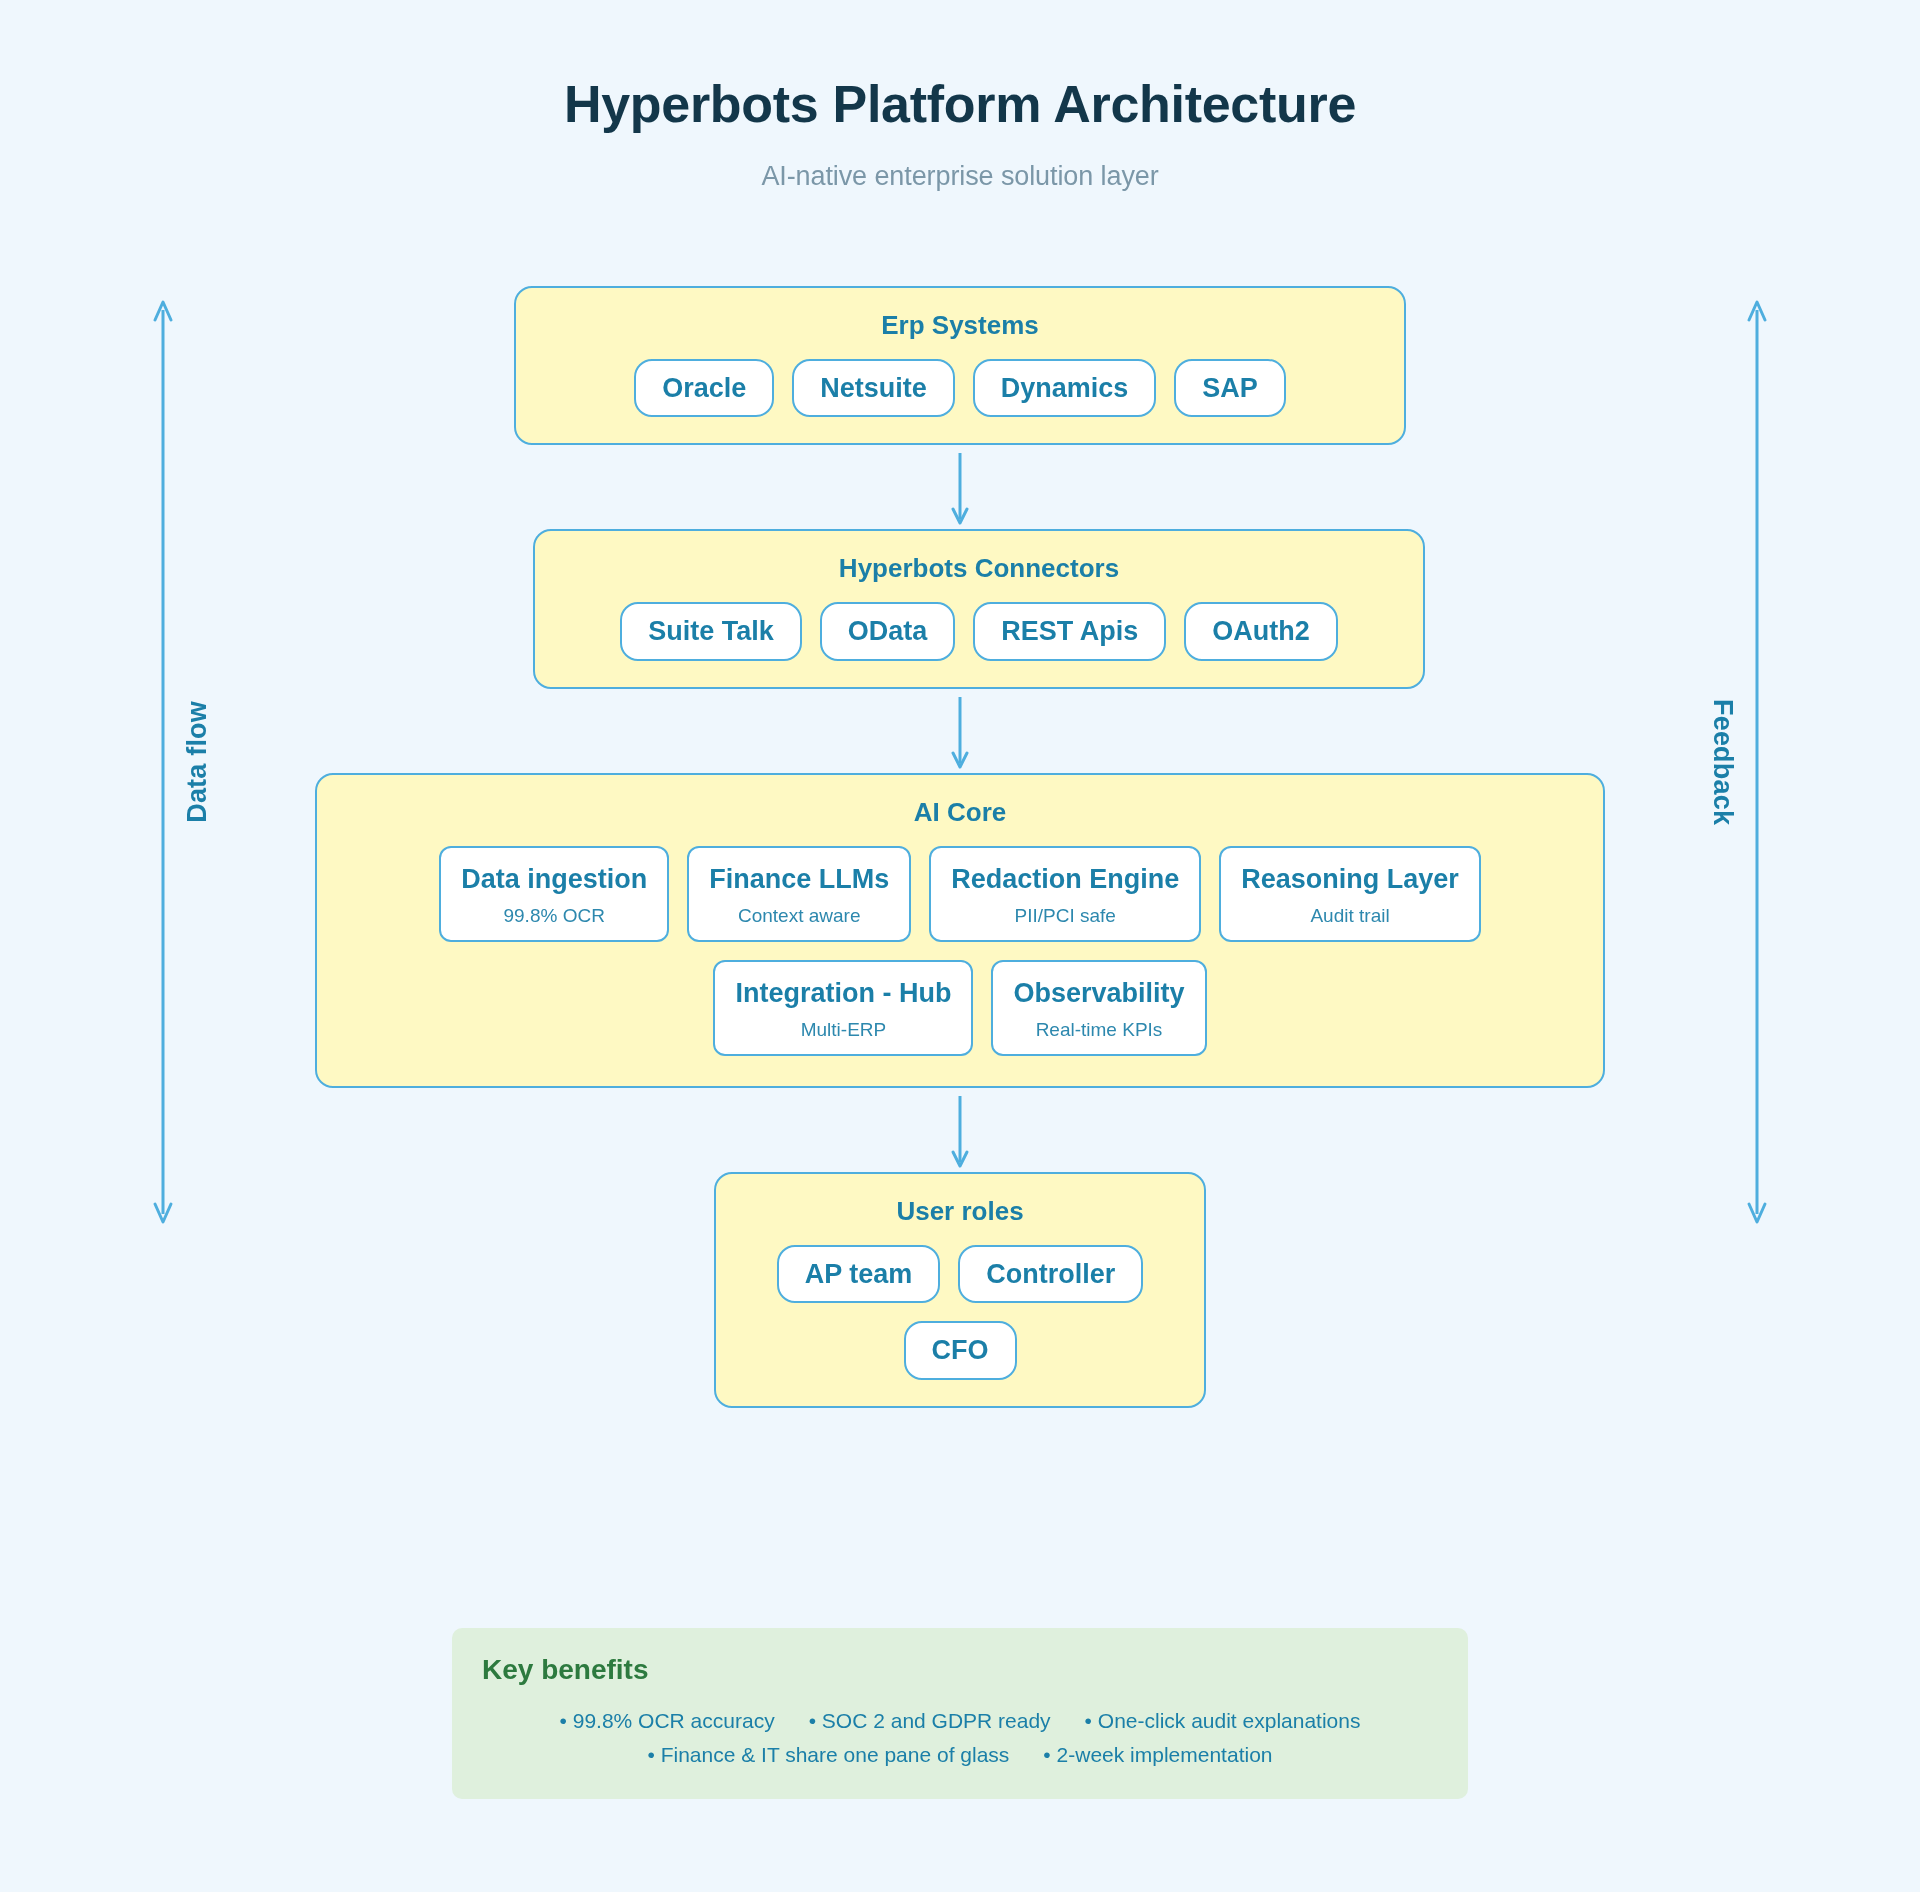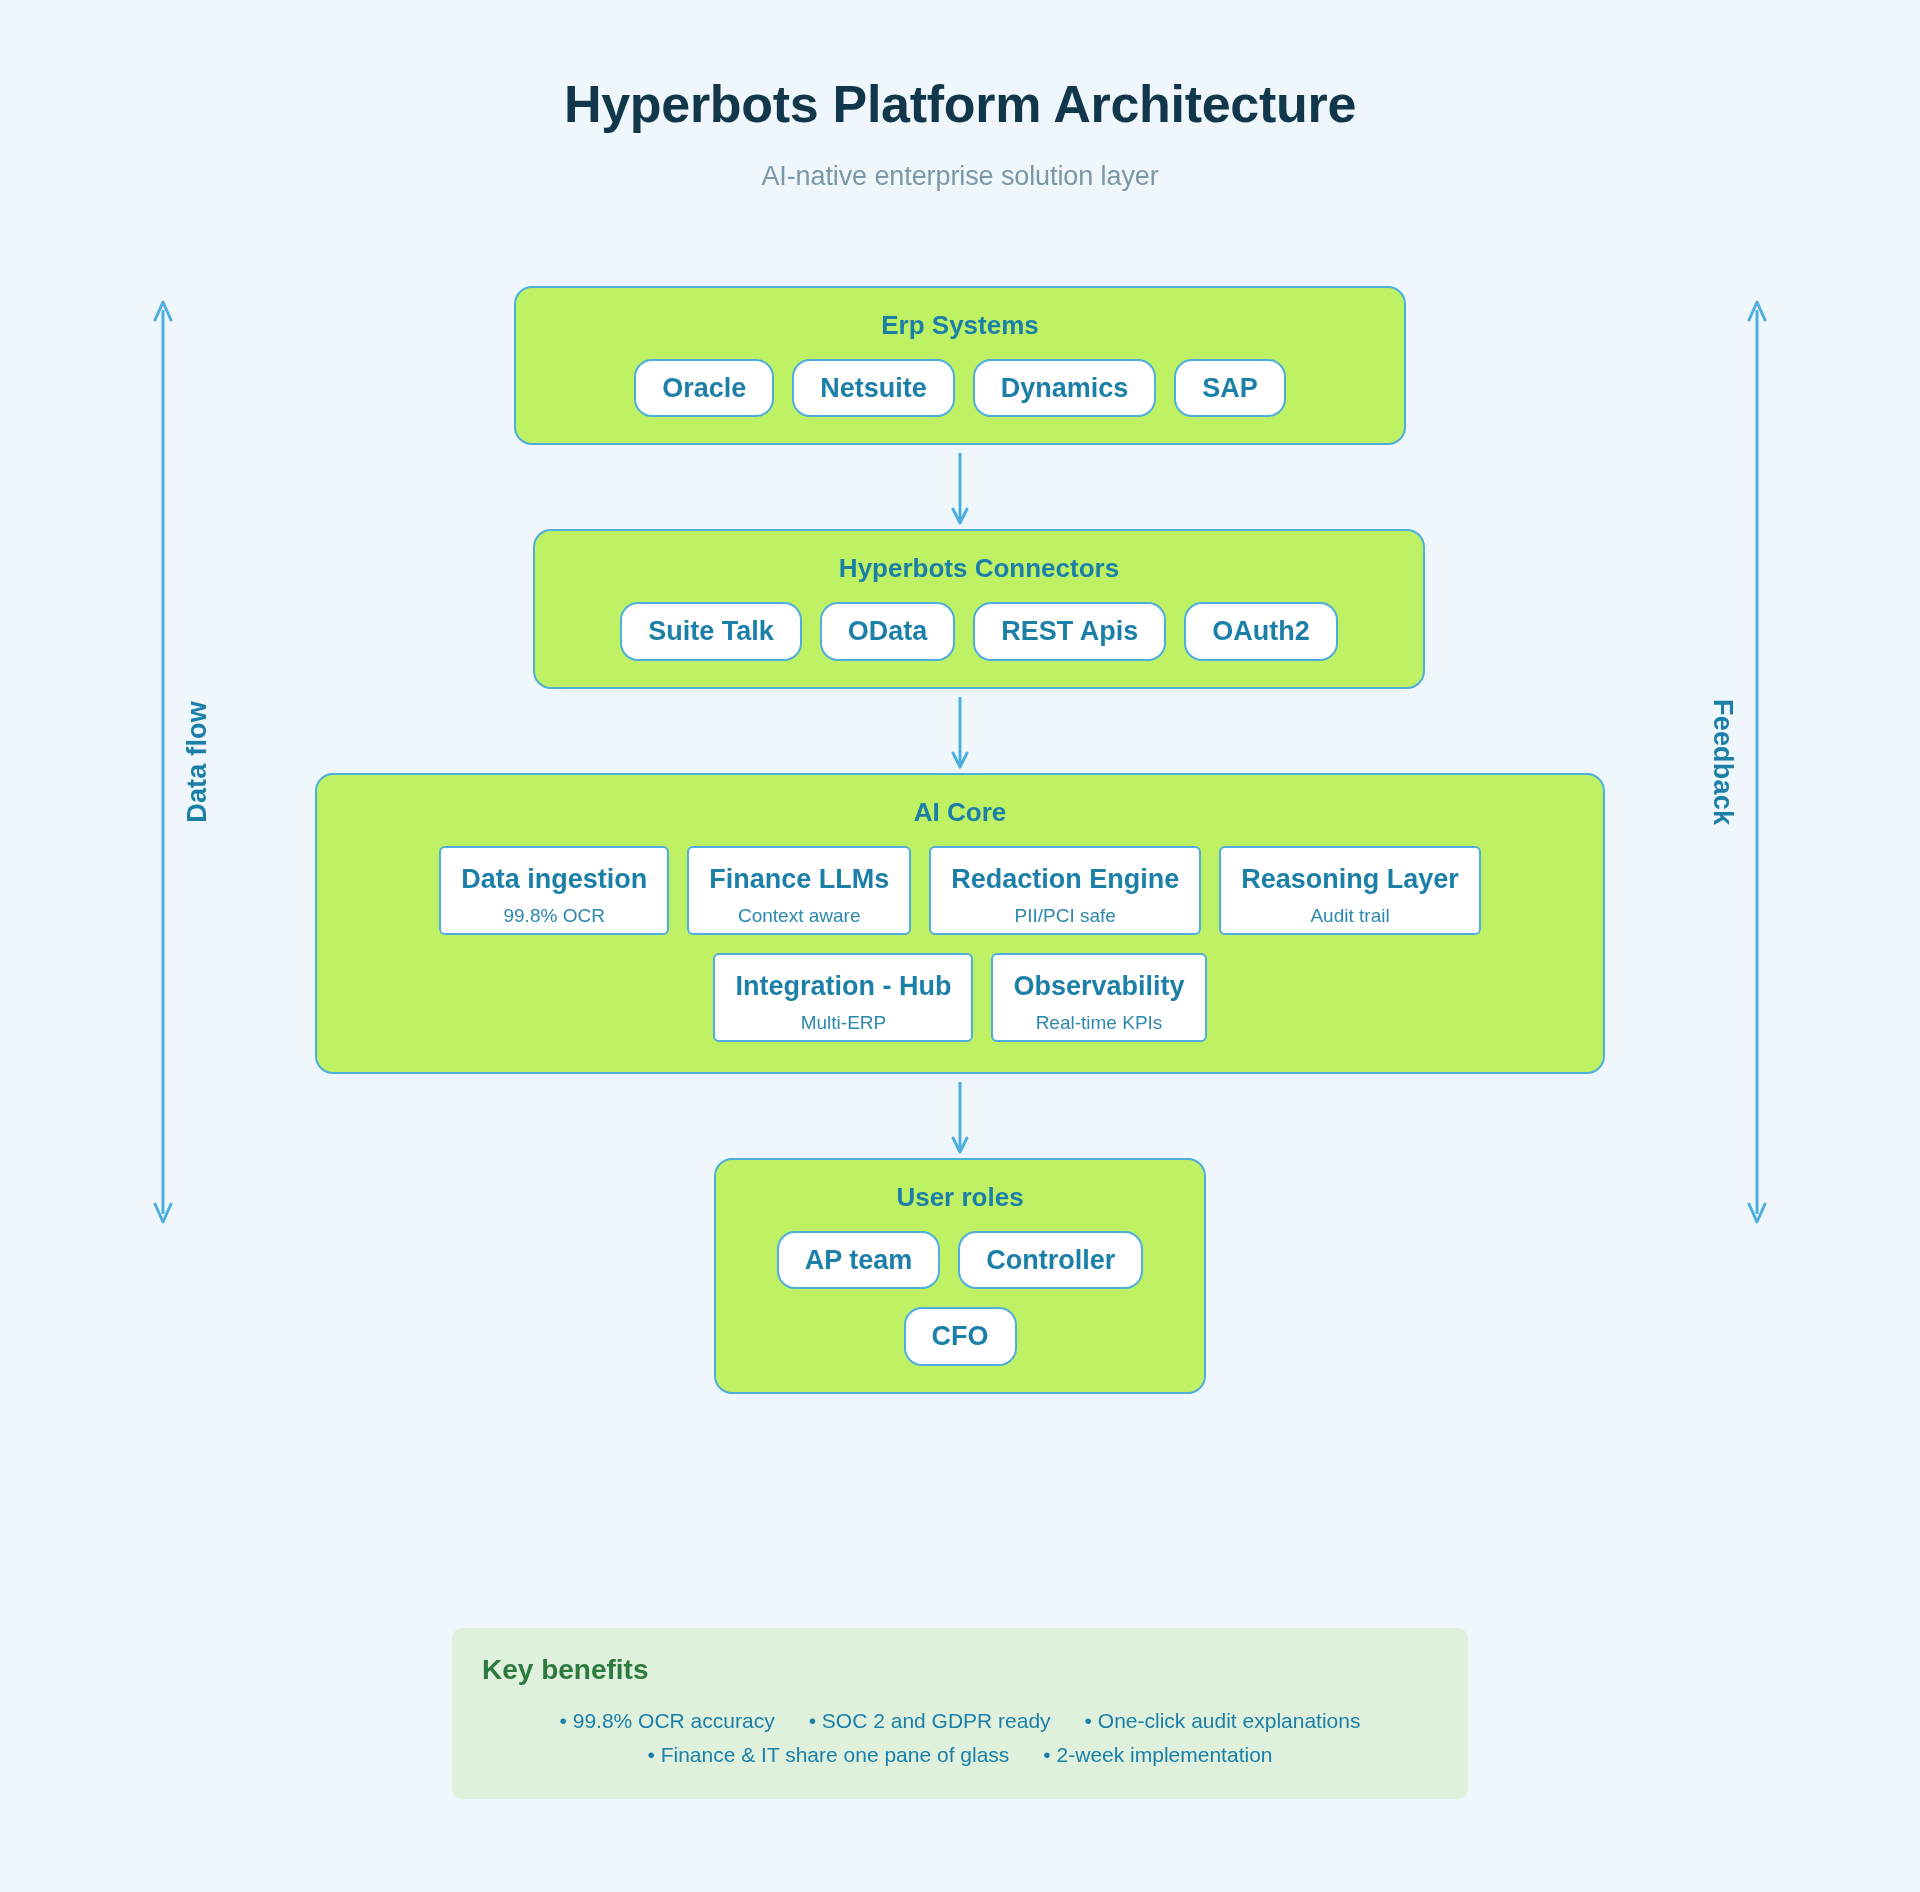--- a/index.html
+++ b/index.html
@@ -40,21 +40,21 @@
     left: 50%;
     transform: translateX(-50%);
     top: 286px;
     width: 1320px;
     display: flex;
     flex-direction: column;
     align-items: center;
   }
 
   .layer {
-    background: #bef264;
+    background: #fef9c3;
     border: 2px solid #4eaede;
     border-radius: 18px;
     padding: 22px 26px 26px 26px;
     display: flex;
     flex-direction: column;
     align-items: center;
   }
   .layer-title {
     font-size: 26px;
     font-weight: 700;
@@ -100,23 +100,23 @@
   .core-row {
     display: flex;
     gap: 18px;
     justify-content: center;
     width: 100%;
     flex-wrap: nowrap;
   }
   .core-row + .core-row { margin-top: 18px; }
   .core-card {
     border: 2px solid #4eaede;
-    border-radius: 6px;
+    border-radius: 12px;
     background: #ffffff;
-    padding: 16px 20px 6px 20px;
+    padding: 16px 20px 13px 20px;
     text-align: center;
     min-width: 0;
   }
   .core-card-title {
     font-size: 27px;
     font-weight: 700;
     color: #1b7fa8;
     white-space: nowrap;
     line-height: 1.15;
   }

